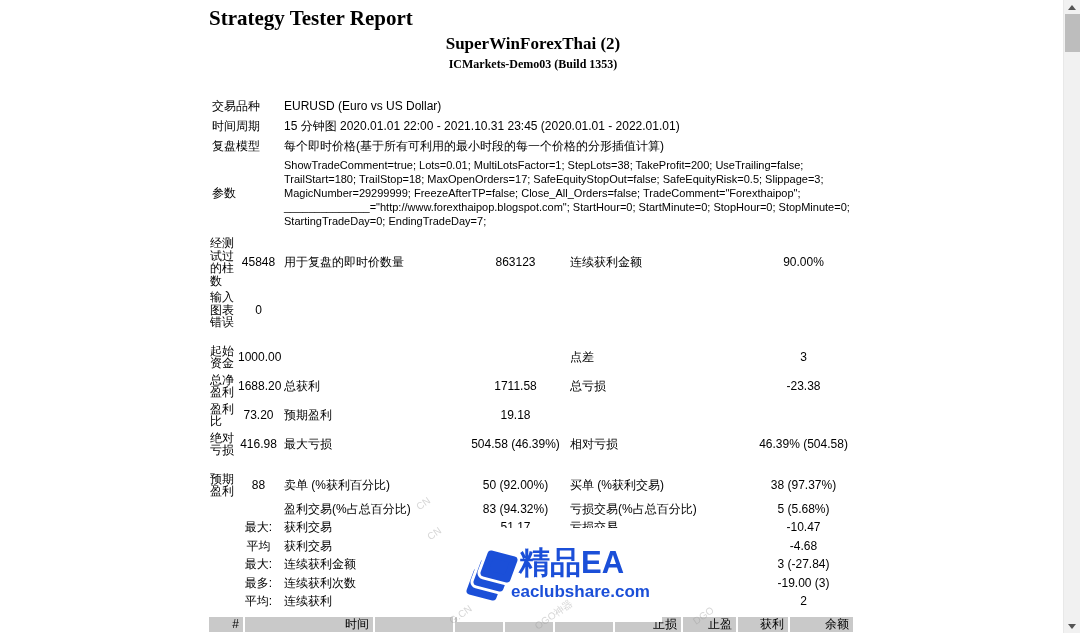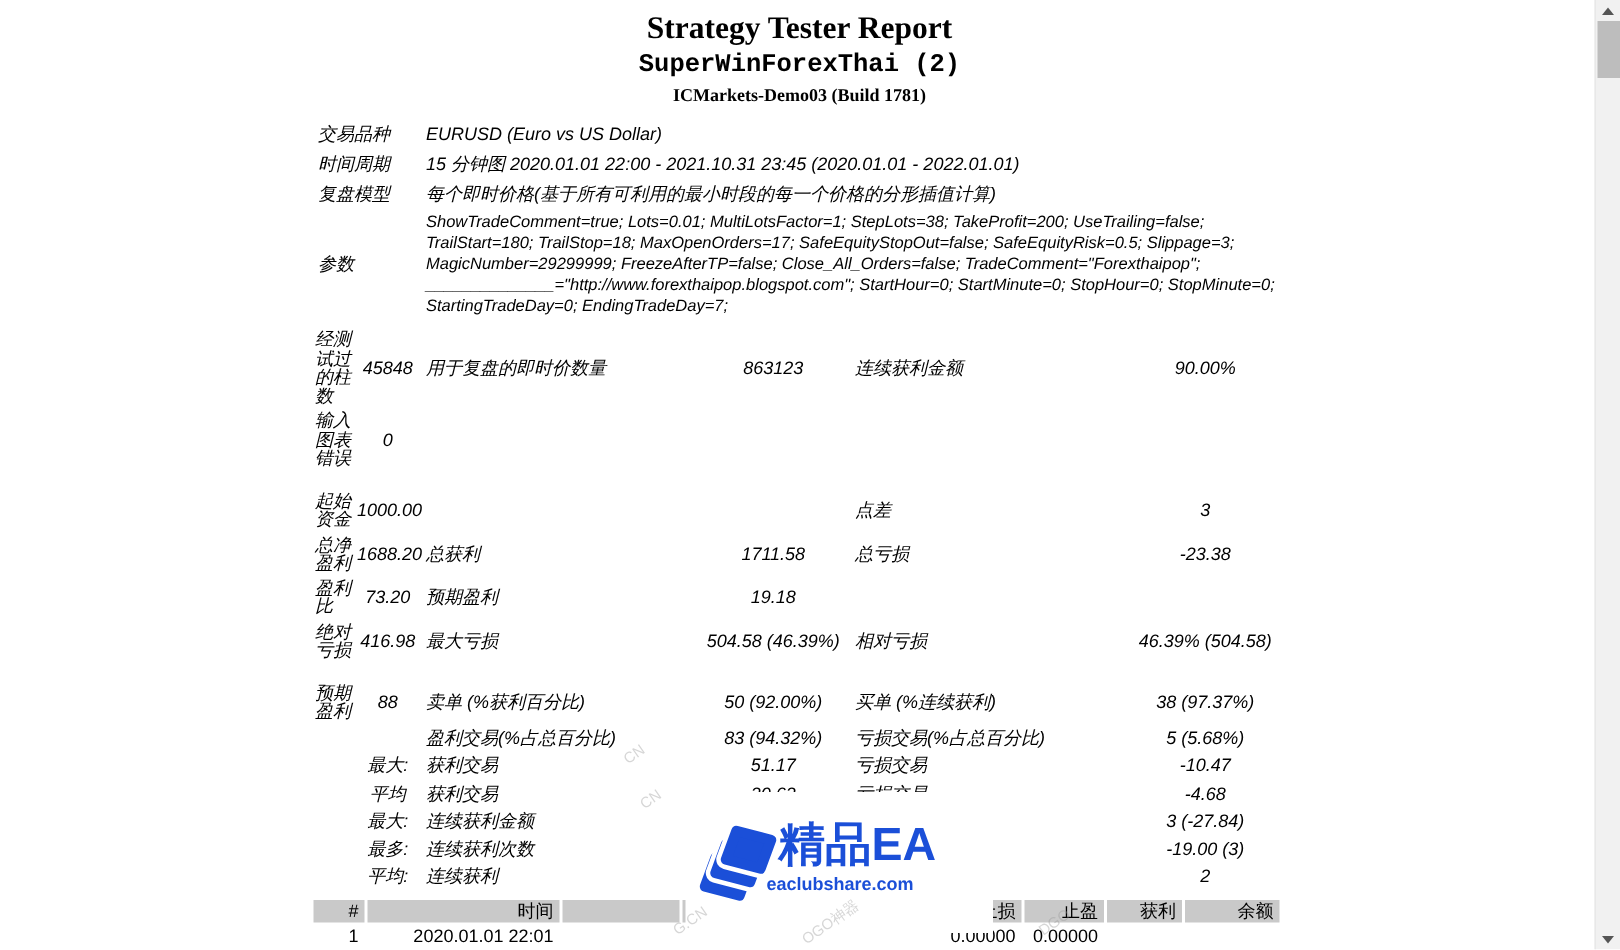--- a/index.html
+++ b/index.html
@@ -4,65 +4,65 @@
 <style>
   * { box-sizing: border-box; }
   html,body { margin:0; padding:0; }
   body {
     width:1080px; height:633px; overflow:hidden; position:relative;
     background:#fff; font-family:"Liberation Sans", sans-serif; color:#000;
   }
   .page { position:absolute; left:209px; top:4px; width:648px; }
 
   
-  .h1 { font-family:"Liberation Serif", serif; font-weight:bold; font-size:21px; text-align:center; margin-top:2px; }
-  .h2 { font-family:Liberation Mono, monospace; font-weight:bold; font-size:17px; text-align:center; margin-top:3px; }
+  .h1 { font-family:"Liberation Serif", serif; font-weight:bold; font-size:21px; text-align:left; margin-top:2px; }
+  .h2 { font-family:Liberation Serif, serif; font-weight:bold; font-size:17px; text-align:center; margin-top:3px; }
   .h3 { font-family:"Liberation Serif", serif; font-weight:bold; font-size:12px; text-align:center; margin-top:3px; }
 
   
-  table.stats { border-collapse:collapse; table-layout:fixed; width:646px; margin-top:8px; font-size:12px;font-style:italic; }
+  table.stats { border-collapse:collapse; table-layout:fixed; width:646px; margin-top:24px; font-size:12px; }
   table.stats td { padding:2px 3px; vertical-align:middle; line-height:12.5px; overflow:visible; white-space:normal; }
   table.stats td.lbl1 { line-height:12.5px; padding-left:1px; padding-right:0; word-break:break-all; }
   table.stats td.val { text-align:center; white-space:nowrap; padding-right:2px; }
   table.stats td.lbl { white-space:nowrap; }
   table.stats tr.oneline td { padding-top:3px; padding-bottom:3px; }
   table.stats td.info-label { white-space:nowrap; }
   table.stats td.info-value { line-height:16px; white-space:nowrap; }
   table.stats td.info-value.small { font-size:11px; line-height:14px; white-space:normal; word-break:break-word; }
   table.stats tr.sp td { height:12px; padding:0; }
   table.stats tr.sp-sm td { height:5px; padding:0; }
 
   
   table.trades { border-collapse:separate; border-spacing:2px; table-layout:fixed; width:648px; margin-top:4px; font-size:12px; margin-left:-2px; }
   table.trades th { background:var(--hdr-bg); font-weight:normal; text-align:right; padding:0 4px; height:15px; line-height:15px; white-space:nowrap; overflow:hidden; }
   table.trades td { text-align:right; padding:0 4px; height:15px; line-height:15px; white-space:nowrap; overflow:hidden; }
 
   
   .wm-box { position:absolute; left:457px; top:528px; width:205px; height:94px; background:#fff; z-index:5; }
   .wm-logo { position:absolute; left:2px; top:20px; }
   .wm-brand { position:absolute; left:62px; top:14px; font-size:31px; font-weight:bold; color:var(--brand); letter-spacing:0px; white-space:nowrap; }
-  .wm-site  { position:absolute; left:54px; top:54px; font-size:12px; font-weight:bold; color:var(--brand); white-space:nowrap; }
+  .wm-site  { position:absolute; left:54px; top:54px; font-size:17px; font-weight:bold; color:var(--brand); white-space:nowrap; }
   .frag { position:absolute; z-index:6; font-size:10px; color:#9a9a9a; opacity:.4; transform:rotate(-35deg); white-space:nowrap; }
 
   
   .scrollbar { position:absolute; right:0; top:0; width:17px; height:633px; background:var(--sb-track); z-index:10; border-left:1px solid #e8e8e8; }
   .sb-btn { position:absolute; left:0; width:17px; height:14px; }
   .sb-btn .tri-up { position:absolute; left:4px; top:5px; width:0; height:0; border-left:4px solid transparent; border-right:4px solid transparent; border-bottom:5px solid #555; }
   .sb-btn .tri-down { position:absolute; left:4px; top:5px; width:0; height:0; border-left:4px solid transparent; border-right:4px solid transparent; border-top:5px solid #555; }
   .sb-up { top:0; }
   .sb-down { bottom:0; }
   .sb-thumb { position:absolute; left:1px; top:14px; width:15px; height:38px; background:var(--sb-thumb); }
 </style>
 </head>
 <body>
 
 <div class="page">
   <div class="h1">Strategy Tester Report</div>
   <div class="h2">SuperWinForexThai (2)</div>
-  <div class="h3">ICMarkets-Demo03 (Build 1781)</div>
+  <div class="h3">ICMarkets-Demo03 (Build 1353)</div>
 
   <table class="stats">
     <colgroup>
       <col style="width:26px">
         <col style="width:46px">
         <col style="width:182px">
       <col style="width:104px">
         <col style="width:184px">
         <col style="width:104px">
     </colgroup>
@@ -138,21 +138,21 @@
           <td class="val">46.39% (504.58)</td>
         </tr>
         <tr class="sp">
           <td colspan="6"></td>
         </tr>
         <tr>
           <td class="lbl1">预期盈利</td>
           <td class="val">88</td>
           <td class="lbl">卖单 (%获利百分比)</td>
           <td class="val">50 (92.00%)</td>
-          <td class="lbl">买单 (%连续获利)</td>
+          <td class="lbl">买单 (%获利交易)</td>
           <td class="val">38 (97.37%)</td>
         </tr>
         <tr class="oneline">
           <td class="lbl1"></td>
           <td class="val"></td>
           <td class="lbl">盈利交易(%占总百分比)</td>
           <td class="val">83 (94.32%)</td>
           <td class="lbl">亏损交易(%占总百分比)</td>
           <td class="val">5 (5.68%)</td>
         </tr>

